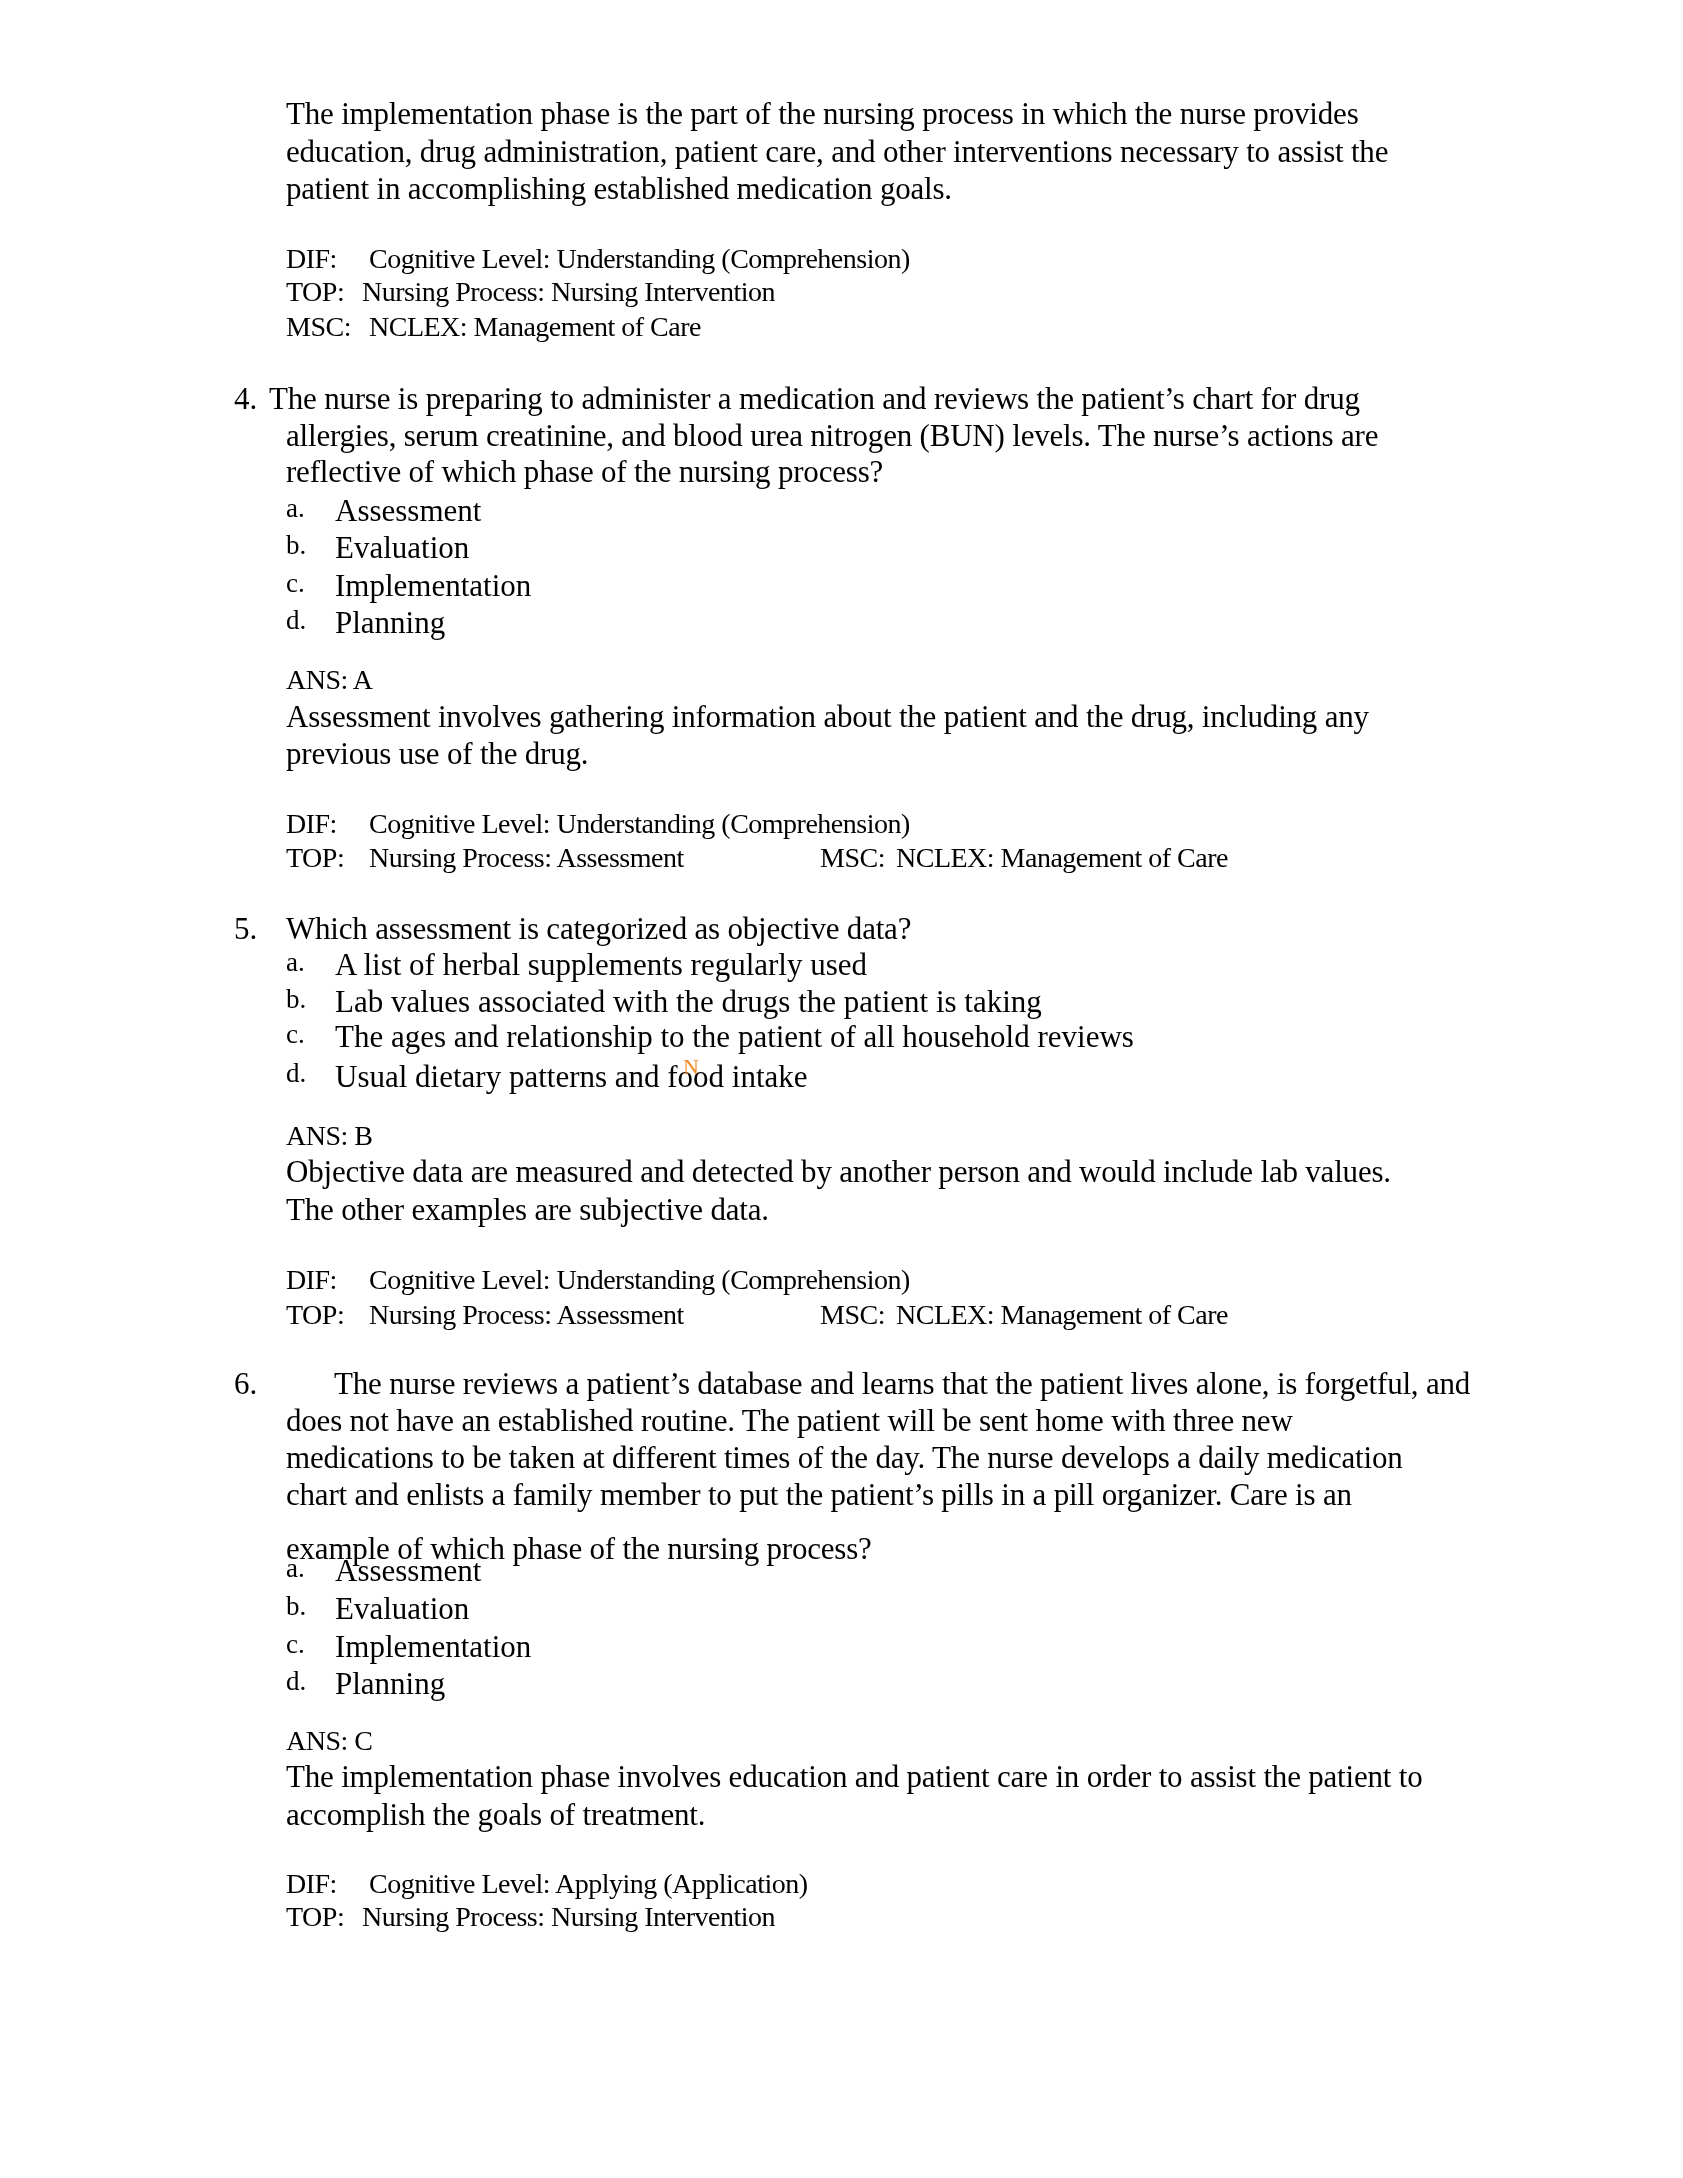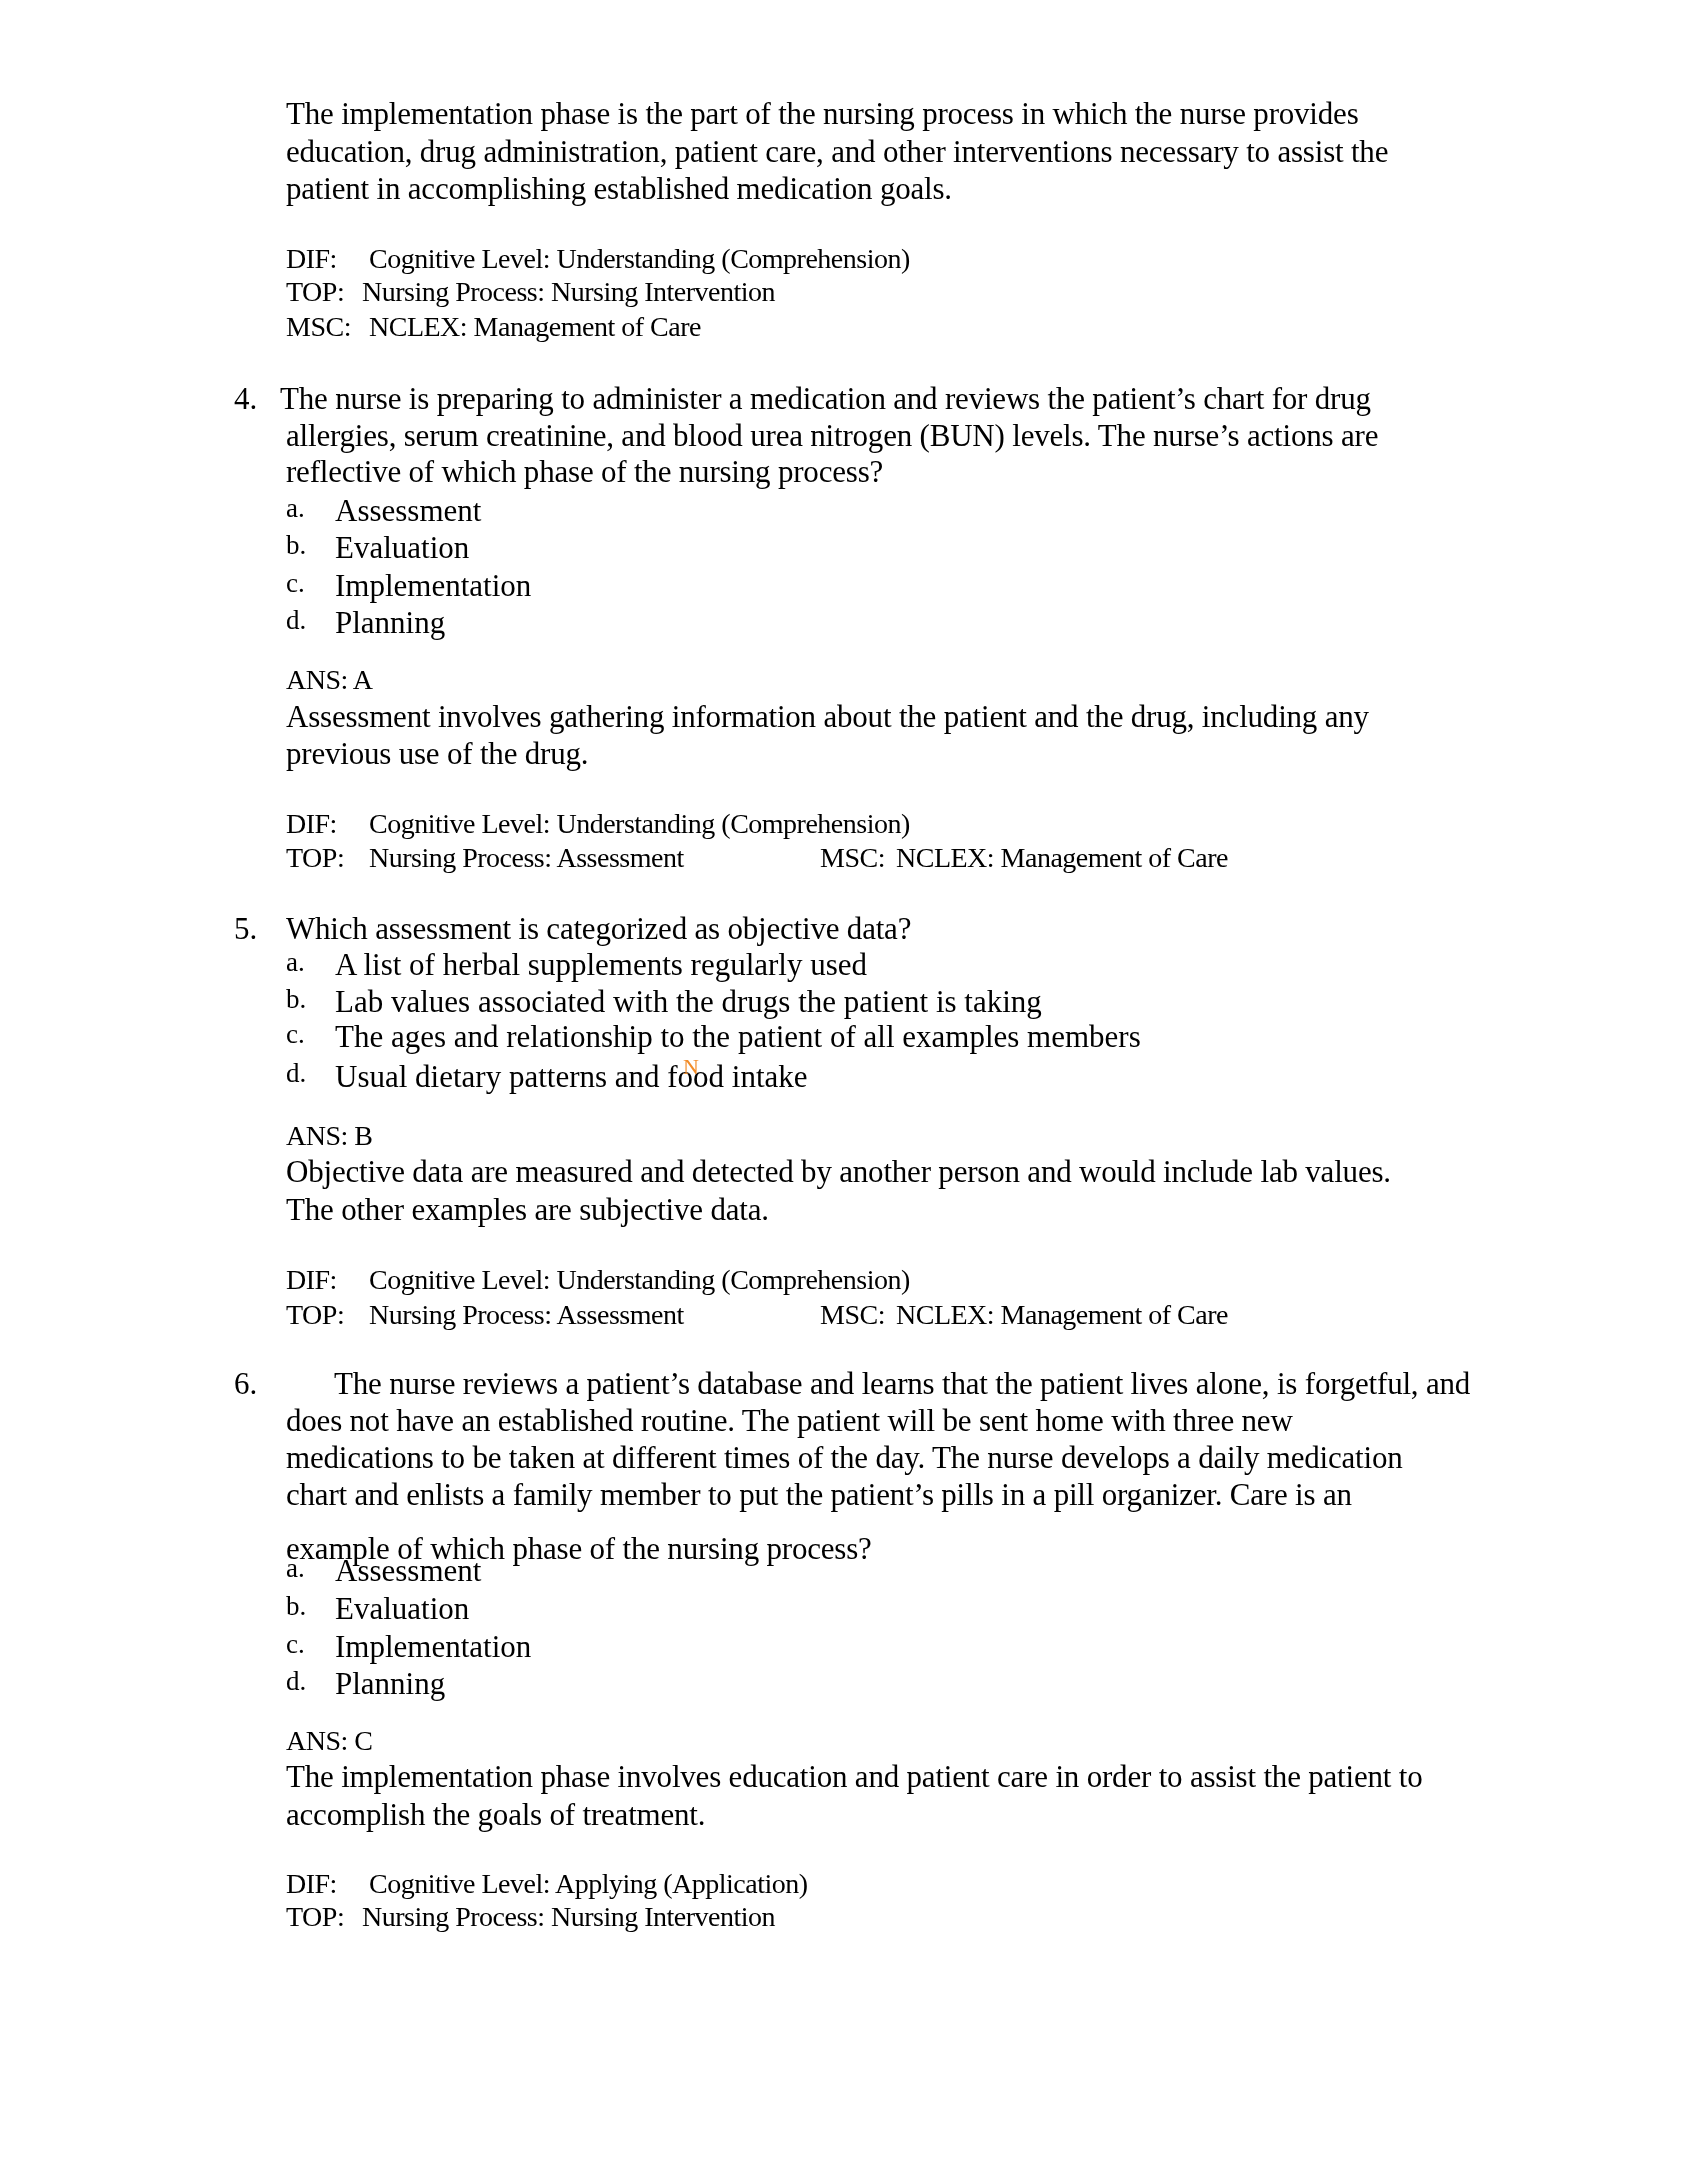--- a/index.html
+++ b/index.html
@@ -27,21 +27,21 @@
     <div class="ln meta" style="left:286px; top:245px;">DIF:</div>
     <div class="ln meta" style="left:369px; top:245px;">Cognitive Level: Understanding (Comprehension)</div>
     <div class="ln meta" style="left:286px; top:278px;">TOP:</div>
     <div class="ln meta" style="left:362px; top:278px;">Nursing Process: Nursing Intervention</div>
     <div class="ln meta" style="left:286px; top:313px;">MSC:</div>
     <div class="ln meta" style="left:369px; top:313px;">NCLEX: Management of Care</div>
   </section>
 
   <section>
     <div class="ln qnum" style="left:234px; top:383px;">4.</div>
-    <div class="ln body" style="left:280px; top:383px;">The nurse is preparing to administer a medication and reviews the patient’s chart for drug</div>
+    <div class="ln body" style="left:269px; top:383px;">The nurse is preparing to administer a medication and reviews the patient’s chart for drug</div>
     <div class="ln body" style="left:286px; top:420px;">allergies, serum creatinine, and blood urea nitrogen (BUN) levels. The nurse’s actions are</div>
     <div class="ln body" style="left:286px; top:456px;">reflective of which phase of the nursing process?</div>
 
     <div>
       <div class="ln opt-letter" style="left:286px; top:495px;">a.</div>
       <div class="ln opt-text" style="left:335px; top:495px;">Assessment</div>
     </div>
     <div>
       <div class="ln opt-letter" style="left:286px; top:532px;">b.</div>
       <div class="ln opt-text" style="left:335px; top:532px;">Evaluation</div>
@@ -74,21 +74,21 @@
     <div>
       <div class="ln opt-letter" style="left:286px; top:949px;">a.</div>
       <div class="ln opt-text" style="left:335px; top:949px;">A list of herbal supplements regularly used</div>
     </div>
     <div>
       <div class="ln opt-letter" style="left:286px; top:986px;">b.</div>
       <div class="ln opt-text" style="left:335px; top:986px;">Lab values associated with the drugs the patient is taking</div>
     </div>
     <div>
       <div class="ln opt-letter" style="left:286px; top:1021px;">c.</div>
-      <div class="ln opt-text" style="left:335px; top:1021px;">The ages and relationship to the patient of all examples members</div>
+      <div class="ln opt-text" style="left:335px; top:1021px;">The ages and relationship to the patient of all household reviews</div>
     </div>
     <div>
       <div class="ln opt-letter" style="left:286px; top:1060px;">d.</div>
       <div class="ln opt-text" style="left:335px; top:1061px;">Usual dietary patterns and food intake</div>
     </div>
 
     <div class="marker" style="left:683px; top:1056px;">N</div>
 
     <div class="ln meta" style="left:286px; top:1122px;">ANS:  B</div>
     <div class="ln body" style="left:286px; top:1156px;">Objective data are measured and detected by another person and would include lab values.</div>

